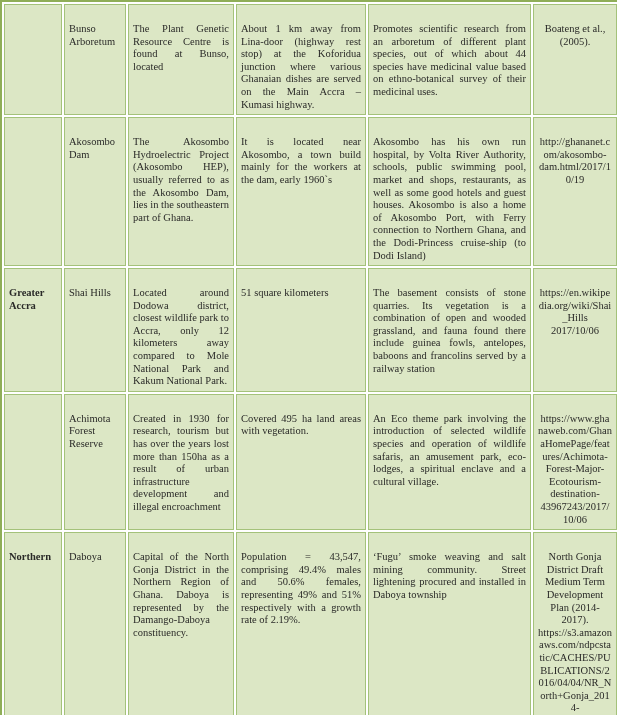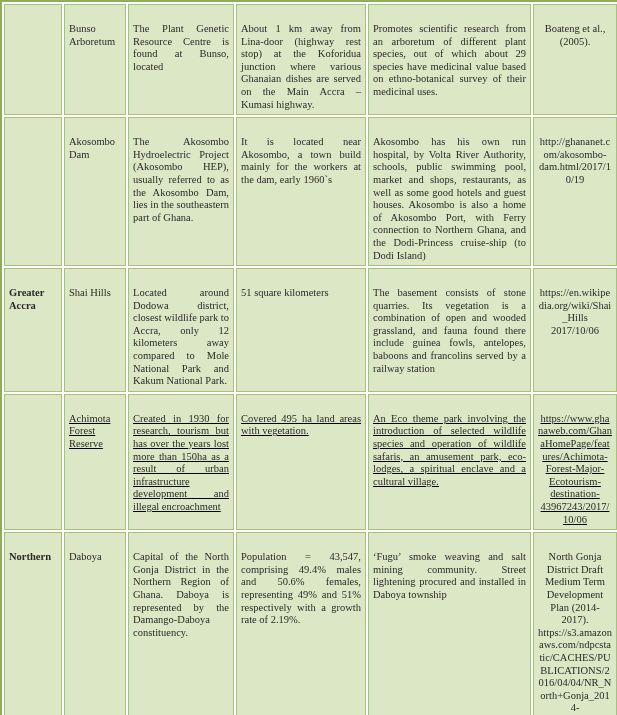--- a/index.html
+++ b/index.html
@@ -47,21 +47,21 @@
   }
   table.sites td.site {
     text-align: left;
   }
   table.sites td.source {
     text-align: center;
   }
   tr.r1 { height: 100px; }
   tr.r2 { height: 128px; }
   tr.r3 { height: 114px; }
-  tr.r4 { height: 133px; text-decoration: underline; }
+  tr.r4 { height: 133px; }
   tr.r5 { height: 219px; border-radius: 12px; }
 </style>
 </head>
 <body>
 
 <div class="page">
   <table class="sites">
     <colgroup>
       <col style="width:58px">
       <col style="width:62px">
@@ -69,21 +69,21 @@
       <col style="width:130px">
       <col style="width:163px">
       <col style="width:84px">
     </colgroup>
     <tbody>
       <tr class="r1">
         <td class="region"></td>
         <td class="site">Bunso Arboretum</td>
         <td>The Plant Genetic Resource Centre is found at Bunso, located</td>
         <td>About 1 km away from Lina-door (highway rest stop) at the Koforidua junction where various Ghanaian dishes are served on the Main Accra – Kumasi highway.</td>
-        <td>Promotes scientific research from an arboretum of different plant species, out of which about 29 species have medicinal value based on ethno-botanical survey of their medicinal uses.</td>
+        <td>Promotes scientific research from an arboretum of different plant species, out of which about 44 species have medicinal value based on ethno-botanical survey of their medicinal uses.</td>
         <td class="source">Boateng et al., (2005).</td>
       </tr>
       <tr class="r2">
         <td class="region"></td>
         <td class="site">Akosombo Dam</td>
         <td>The Akosombo Hydroelectric Project (Akosombo HEP), usually referred to as the Akosombo Dam, lies in the southeastern part of Ghana.</td>
         <td>It is located near Akosombo, a town build mainly for the workers at the dam, early 1960`s</td>
         <td>Akosombo has his own run hospital, by Volta River Authority, schools, public swimming pool, market and shops, restaurants, as well as some good hotels and guest houses. Akosombo is also a home of Akosombo Port, with Ferry connection to Northern Ghana, and the Dodi-Princess cruise-ship (to Dodi Island)</td>
         <td class="source">http://ghananet.com/akosombo-dam.html/2017/10/19</td>
       </tr>

